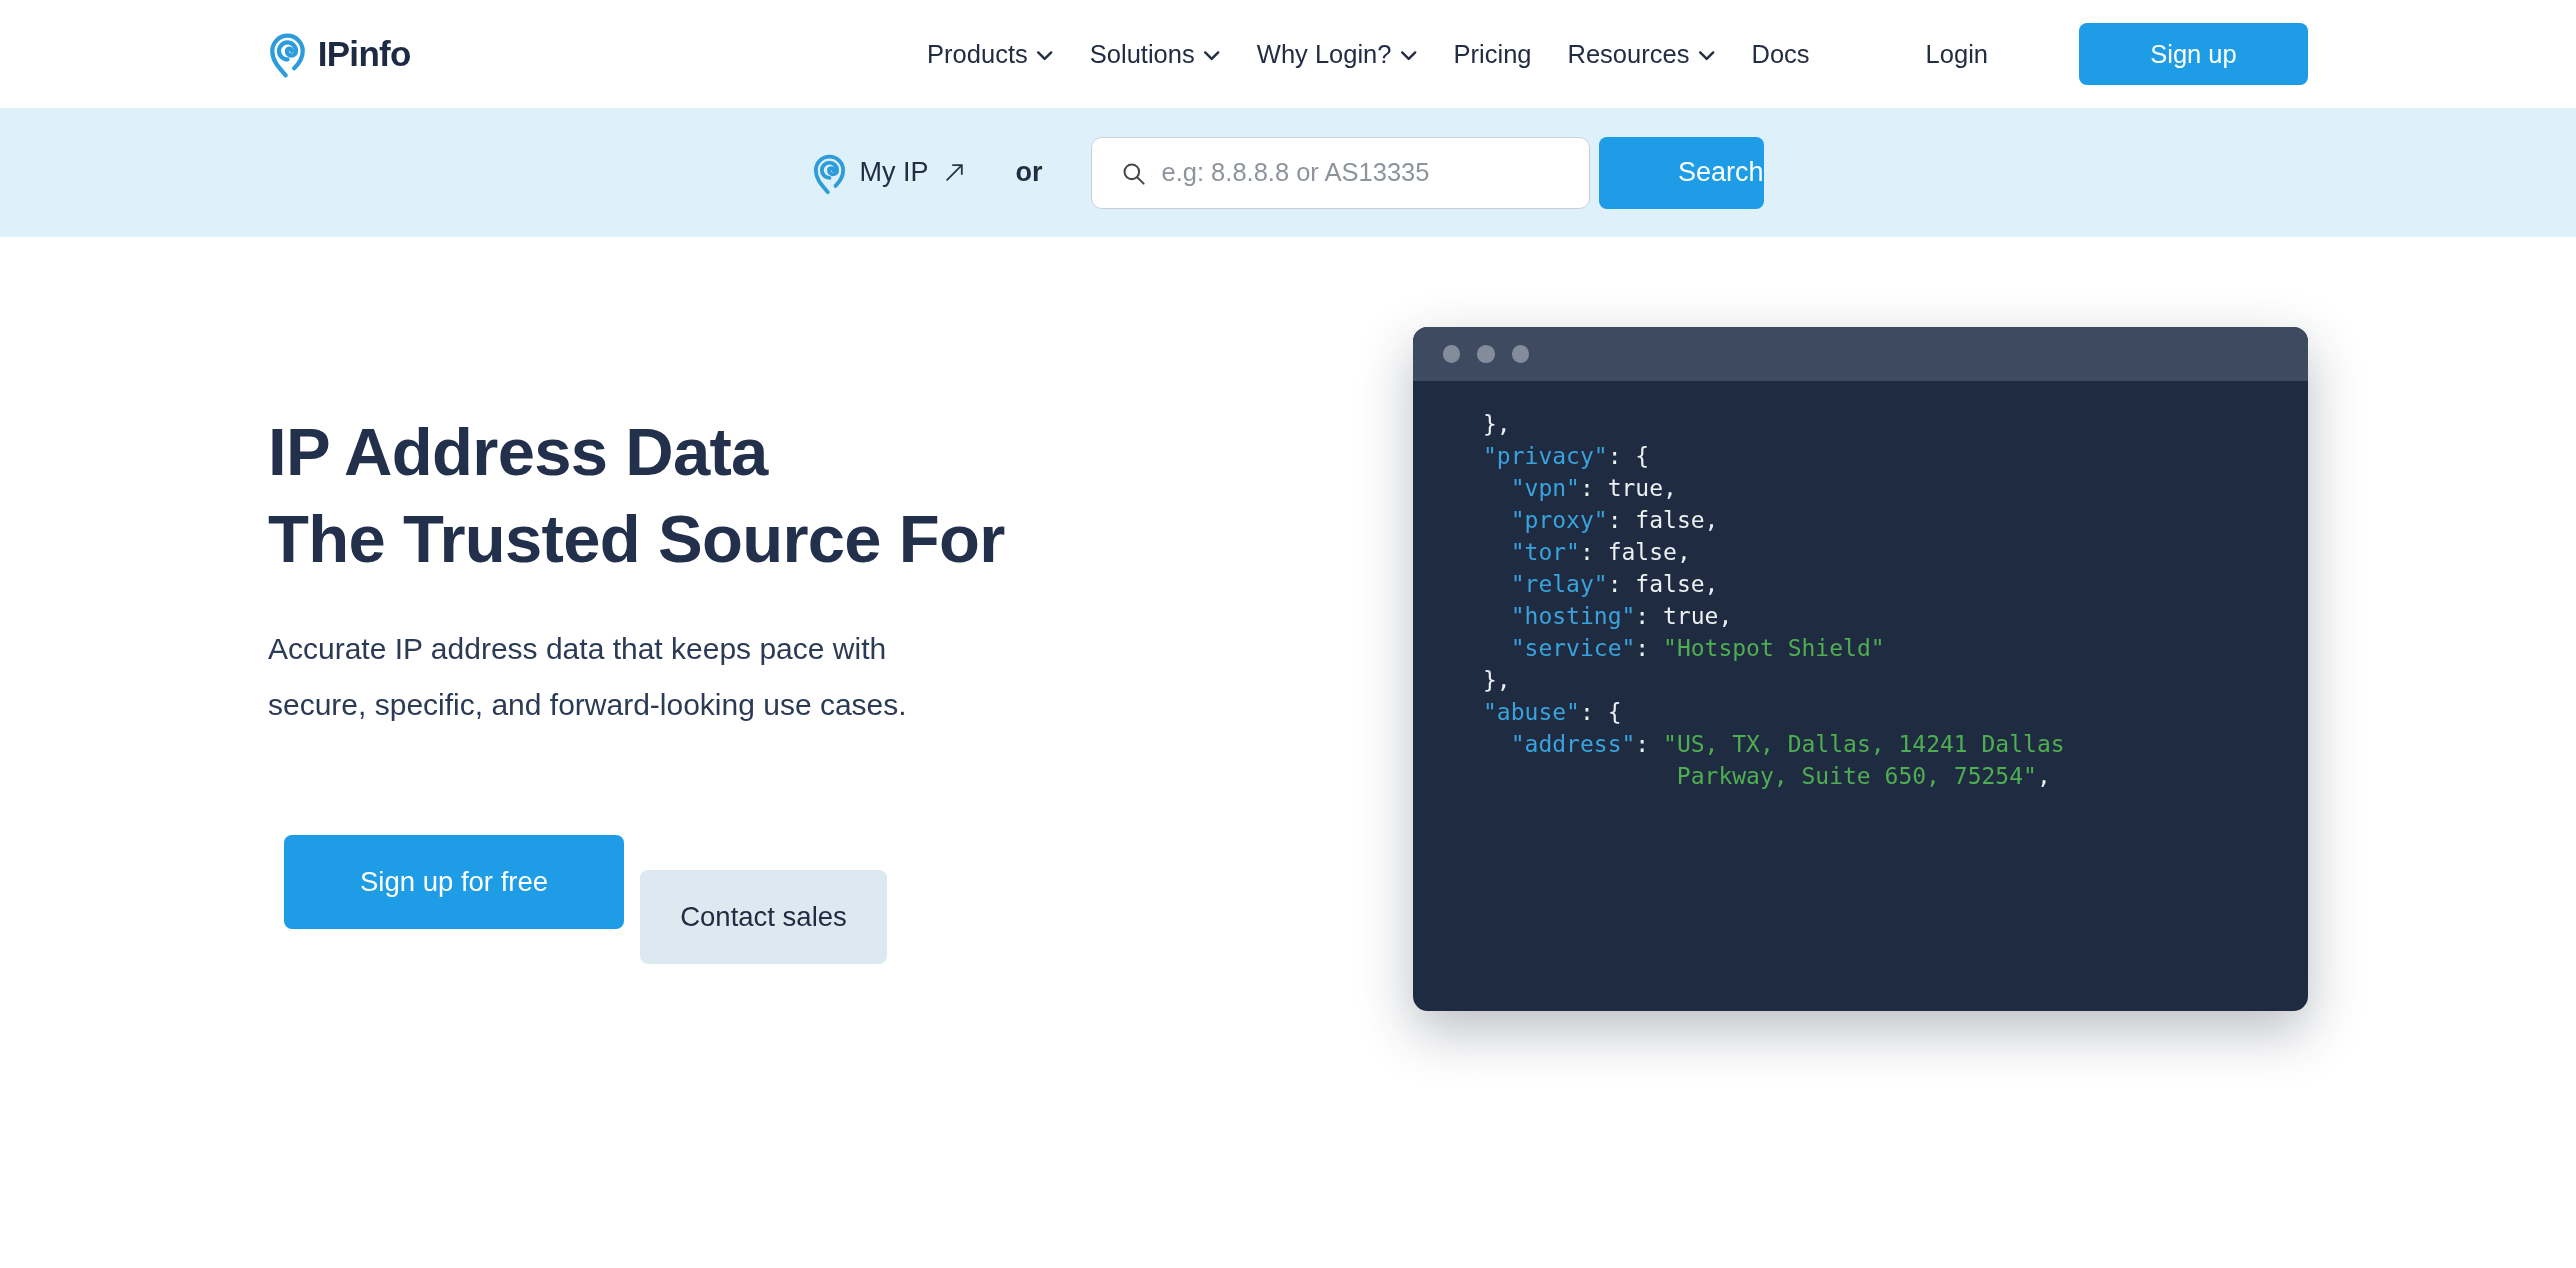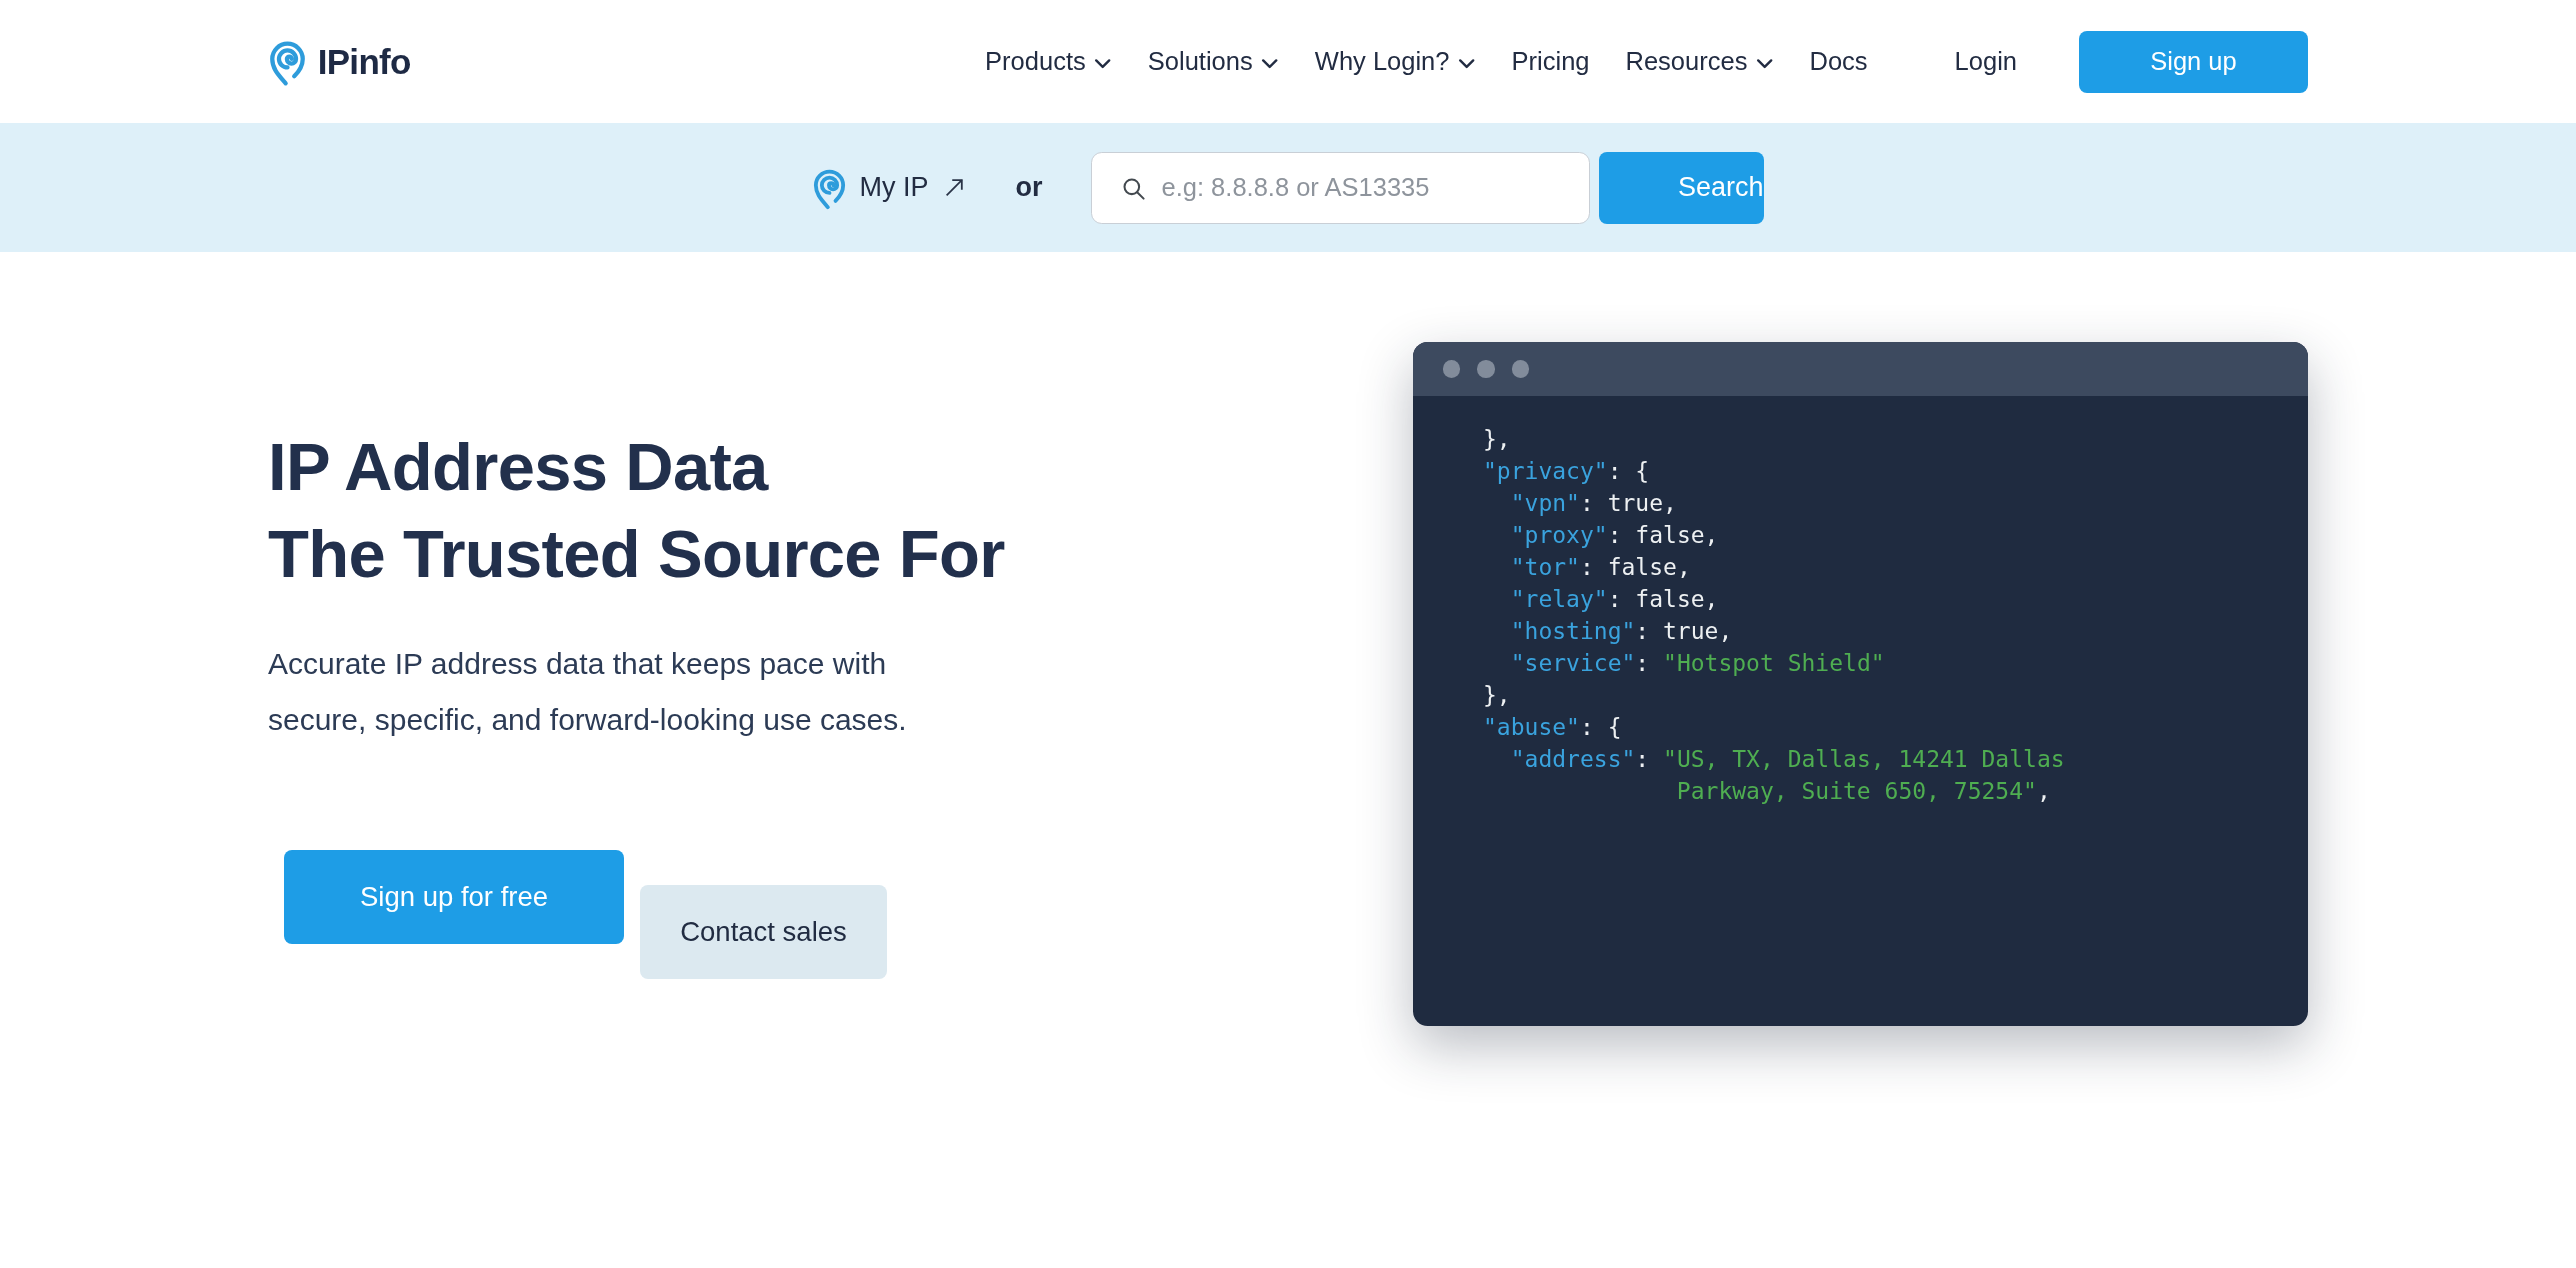--- a/index.html
+++ b/index.html
@@ -1,22 +1,22 @@
 <!DOCTYPE html>
 <html style="font-size:10.7px"><head>
 <meta charset="utf-8">
 <style>
   * { margin:0; padding:0; box-sizing:border-box; }
   html,body { width:2576px; height:1269px; background:#ffffff;
     font-family:"Liberation Sans", sans-serif; overflow:hidden; }
   .page { position:relative; width:2576px; height:1269px; }
 
   
-  .header { height:123px; background:#ffffff; display:flex; align-items:center;
-    padding:0 268px; }
+  .header { height:108px; background:#ffffff; display:flex; align-items:center;
+    padding:0 268px;gap:29px; }
   .logo { display:flex; align-items:center; gap:10.7px; cursor:pointer; }
   .logo svg { width:39px; height:50px; }
   .logo-text { font-size:35px; font-weight:700; color:#1E2A44; letter-spacing:-0.7px; }
 
   .nav { display:flex; align-items:center; gap:36px; margin-left:auto; }
   .nav-item { display:flex; align-items:center; gap:8.7px; font-size:25.5px;
     color:#222C42; font-weight:500; cursor:pointer; white-space:nowrap; }
   .nav-item svg { width:17.4px; height:11.4px; margin-top:4px; }
 
   .login { margin-left:87px; font-size:25.5px; color:#222C42; font-weight:500; cursor:pointer; }

